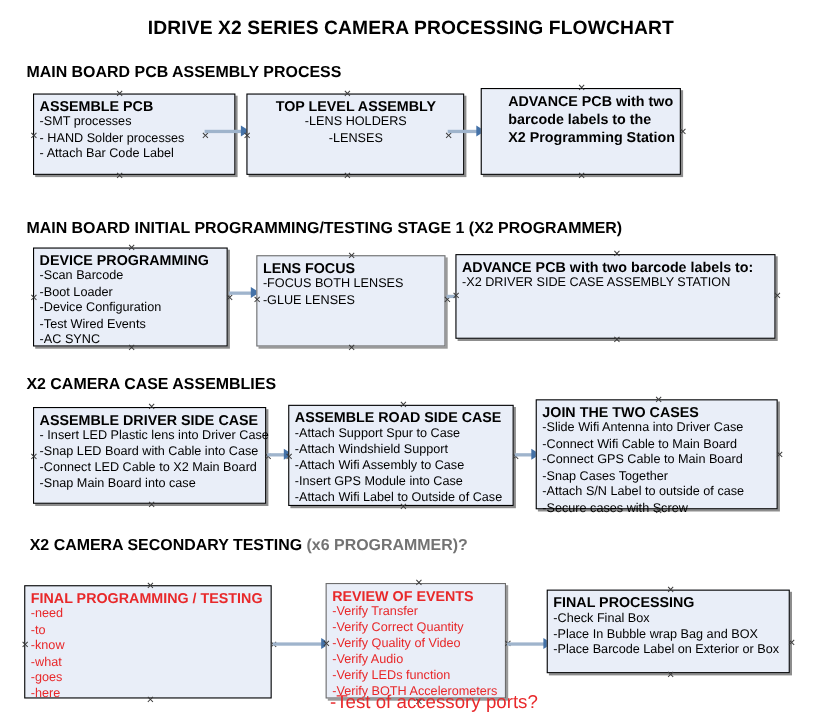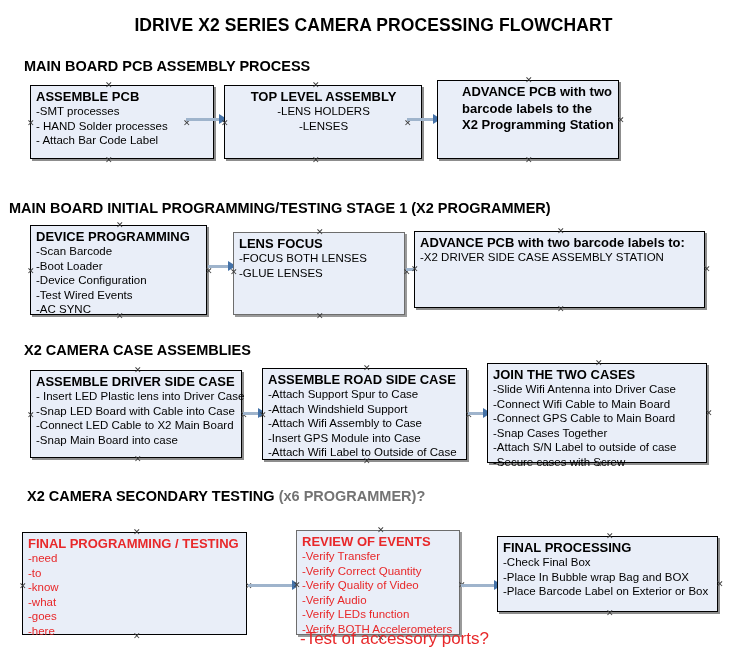--- a/index.html
+++ b/index.html
@@ -163,21 +163,21 @@
 
   <div class="node thick" style="left:437px; top:80px; width:182px; height:79px;padding-left:24px;">
     <div class="node-line bold">ADVANCE PCB with two</div>
     <div class="node-line bold">barcode labels to the</div>
     <div class="node-line bold"> X2 Programming Station</div>
     <div class="handle" style="left:87px; top:-4px;"></div>
     <div class="handle" style="left:179px; top:36px;"></div>
     <div class="handle" style="left:87px; top:76px;"></div>
   </div>
 
-  <div class="section-title" style="left:9px; top:200px;text-align:center;">
+  <div class="section-title" style="left:24px; top:200px;text-align:center;">
     <span>MAIN BOARD INITIAL PROGRAMMING/TESTING STAGE 1 (X2 PROGRAMMER)</span>
   </div>
 
   <div class="node thick" style="left:30px; top:225px; width:177px; height:90px;">
     <div class="node-title">DEVICE PROGRAMMING</div>
     <div class="node-line">-Scan Barcode</div>
     <div class="node-line">-Boot Loader</div>
     <div class="node-line">-Device Configuration</div>
     <div class="node-line">-Test Wired Events</div>
     <div class="node-line">-AC SYNC</div>

